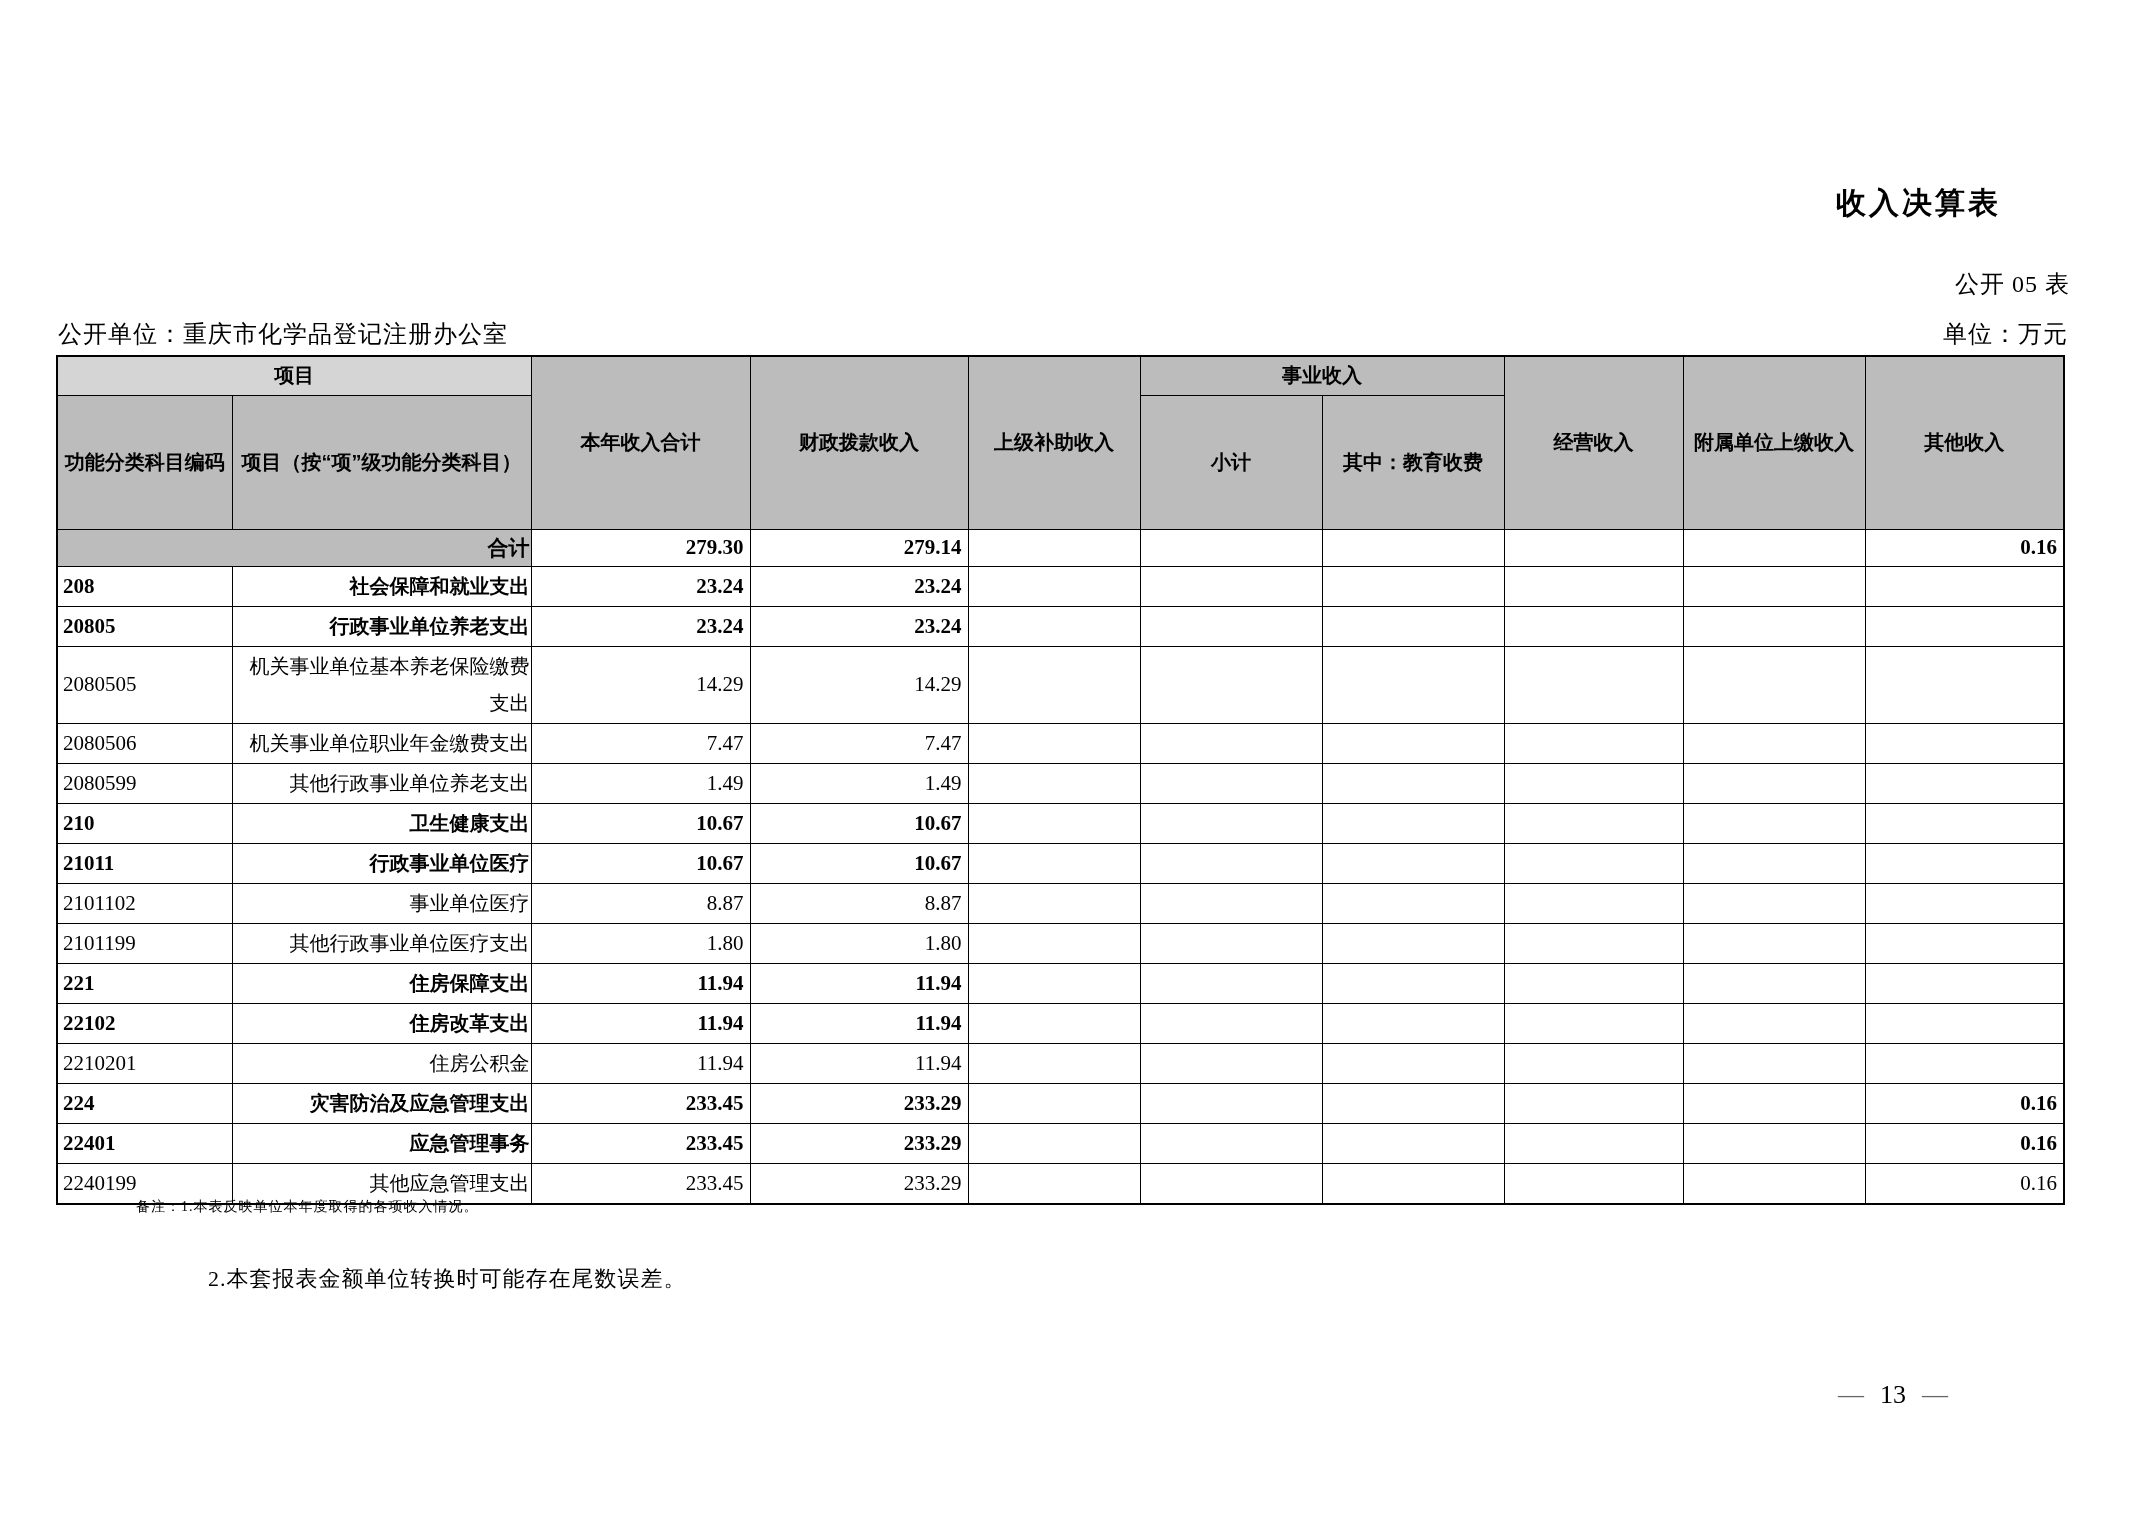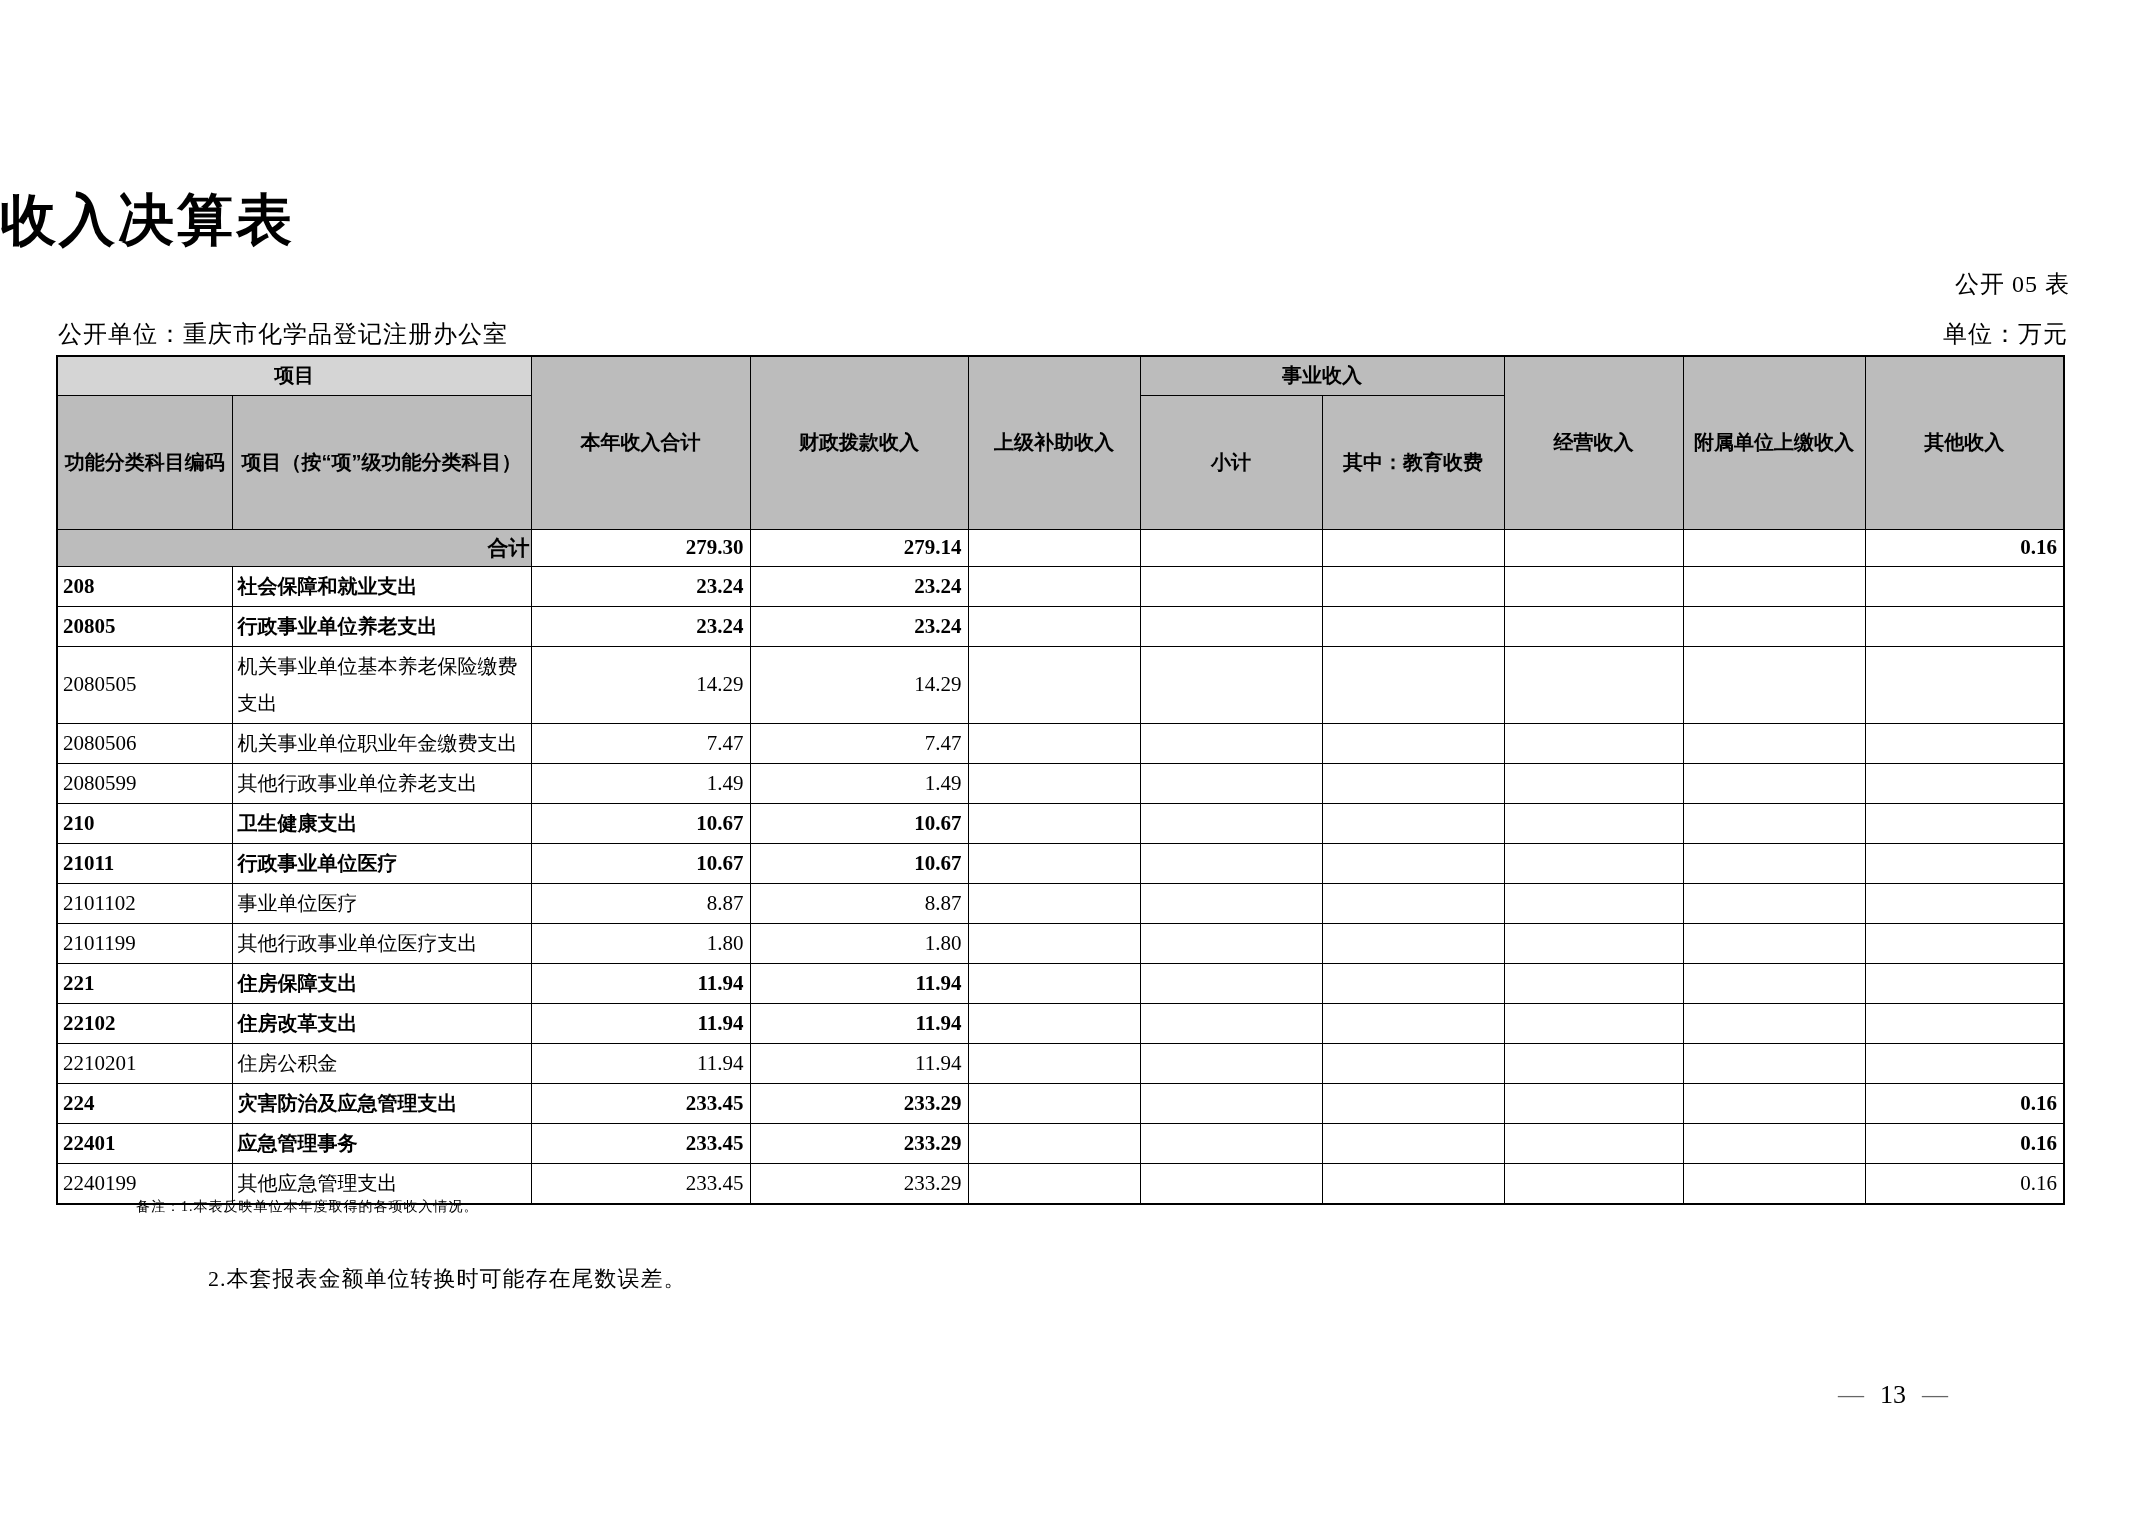--- a/index.html
+++ b/index.html
@@ -6,22 +6,22 @@
   .page{
     position:relative;
     width:2149px;height:1520px;
     background:#ffffff;
     color:#000;
     font-family:"Liberation Serif","DejaVu Serif",serif;
     overflow:hidden;
   }
   .doc-title{
     position:absolute;top:183px;left:0;width:2001px;
-    text-align:left;
-    font-size:56px;font-weight:bold;letter-spacing:3px;
+    text-align:right;
+    font-size:30px;font-weight:bold;letter-spacing:3px;
   }
   .form-label{
     position:absolute;top:268px;right:79px;
     font-size:24px;letter-spacing:1px;
   }
   .meta-row{
     position:absolute;top:318px;left:58px;right:81px;
     display:flex;justify-content:space-between;
     font-size:24px;letter-spacing:1px;
   }
@@ -45,21 +45,21 @@
     padding:0 2px;
   }
   thead th.light{background:#d5d5d5;}
   thead th.nowrap{white-space:nowrap;}
   tr.h1{height:39px;}
   tr.h2{height:134px;}
   tr.total-row{height:37px;}
   tbody tr{height:39px;}
   tbody td{font-size:21px;background:#ffffff;}
   td.c-code{text-align:left;padding-left:5px;margin-left:40px;}
-  td.c-name{text-align:left;padding-left:5px;font-size:20px;line-height:37px;margin-top:37px;}
+  td.c-name{text-align:right;padding-left:5px;font-size:20px;line-height:37px;margin-top:37px;}
   td.c-num{text-align:right;padding-right:6px;}
   tr.bold td{font-weight:bold;}
   tr.bold td.c-name{font-family:"Liberation Sans","DejaVu Sans",sans-serif;}
   td.total-label{
     background:#bcbcbc;
     text-align:right;
     font-family:"Liberation Sans","DejaVu Sans",sans-serif;
     font-weight:bold;font-size:21px;
   }
   .note-1{position:absolute;top:1198px;left:136px;font-size:14px;letter-spacing:1px;}

